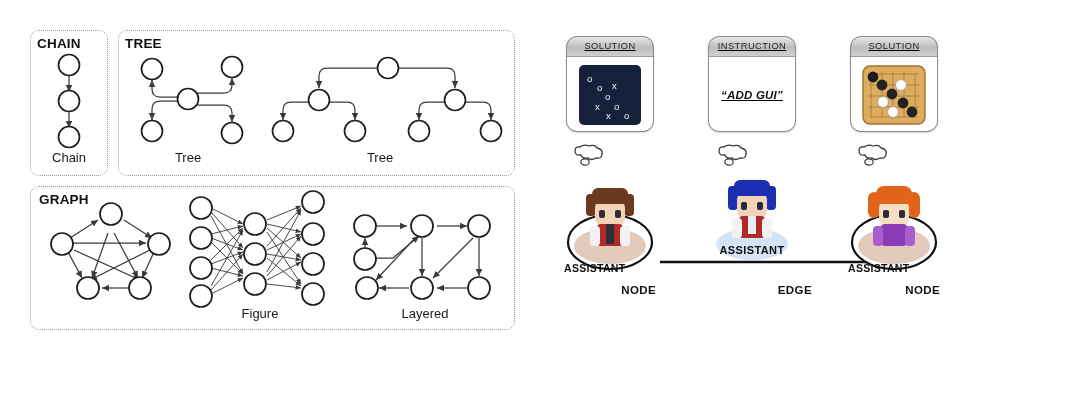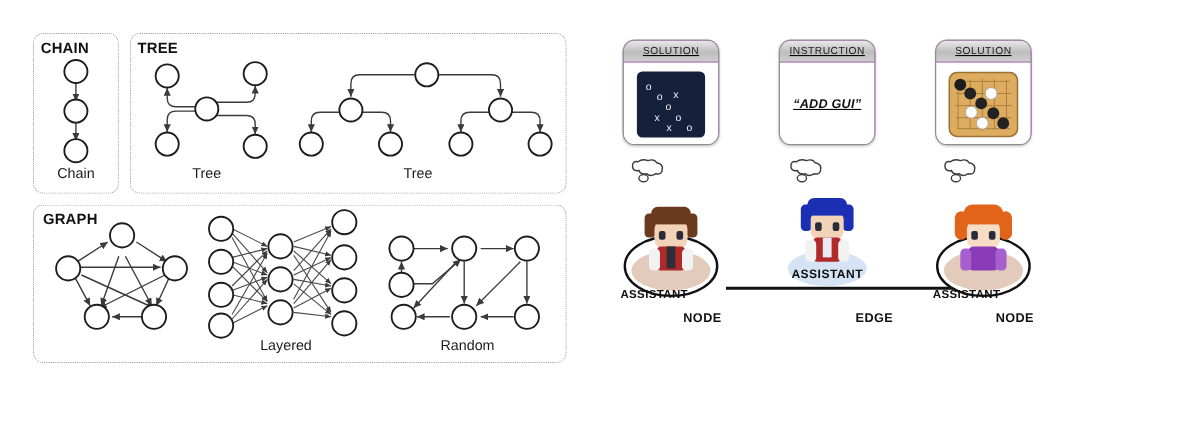--- a/index.html
+++ b/index.html
@@ -221,21 +221,21 @@
           <circle class="nd" cx="128" cy="48" r="11"></circle>
           <circle class="nd" cx="128" cy="78" r="11"></circle>
           <circle class="nd" cx="128" cy="108" r="11"></circle>
           <defs>
             <marker id="ar6" markerWidth="7" markerHeight="7" refX="5.4" refY="2.4" orient="auto" markerUnits="strokeWidth">
               <path d="M0,0 L5.4,2.4 L0,4.8 z" fill="#3a3a3a"></path>
             </marker>
           </defs>
         </svg>
       </div>
-      <div class="sub-label" style="left:155px;top:276px;width:150px;">Layered</div>
+      <div class="sub-label" style="left:155px;top:276px;width:150px;">Figure</div>
 
       <div class="svgwrap" style="left:315px;top:156px;">
         <svg width="160" height="130">
           <g class="ed">
             <line x1="31" y1="40" x2="62" y2="40" marker-end="url(#ar7)"></line>
             <line x1="92" y1="40" x2="122" y2="40" marker-end="url(#ar7)"></line>
             <line x1="20" y1="62" x2="20" y2="52" marker-end="url(#ar7)"></line>
             <path class="ed" d="M31,72 H48 L74,50" marker-end="url(#ar7)"></path>
             <line x1="70" y1="52" x2="31" y2="94" marker-end="url(#ar7)"></line>
             <line x1="77" y1="52" x2="77" y2="90" marker-end="url(#ar7)"></line>
@@ -251,21 +251,21 @@
           <circle class="nd" cx="22" cy="102" r="11"></circle>
           <circle class="nd" cx="77" cy="102" r="11"></circle>
           <circle class="nd" cx="134" cy="102" r="11"></circle>
           <defs>
             <marker id="ar7" markerWidth="7" markerHeight="7" refX="5.6" refY="2.6" orient="auto" markerUnits="strokeWidth">
               <path d="M0,0 L5.6,2.6 L0,5.2 z" fill="#3a3a3a"></path>
             </marker>
           </defs>
         </svg>
       </div>
-      <div class="sub-label" style="left:315px;top:276px;width:160px;">Random</div>
+      <div class="sub-label" style="left:315px;top:276px;width:160px;">Layered</div>
     </div>
 
   </div>
 
   <div class="fig fig-right">
     <div class="agents">
 
       <div class="panel" style="left:26px;top:14px;">
         <div class="panel-head">SOLUTION</div>
         <div class="panel-body">

